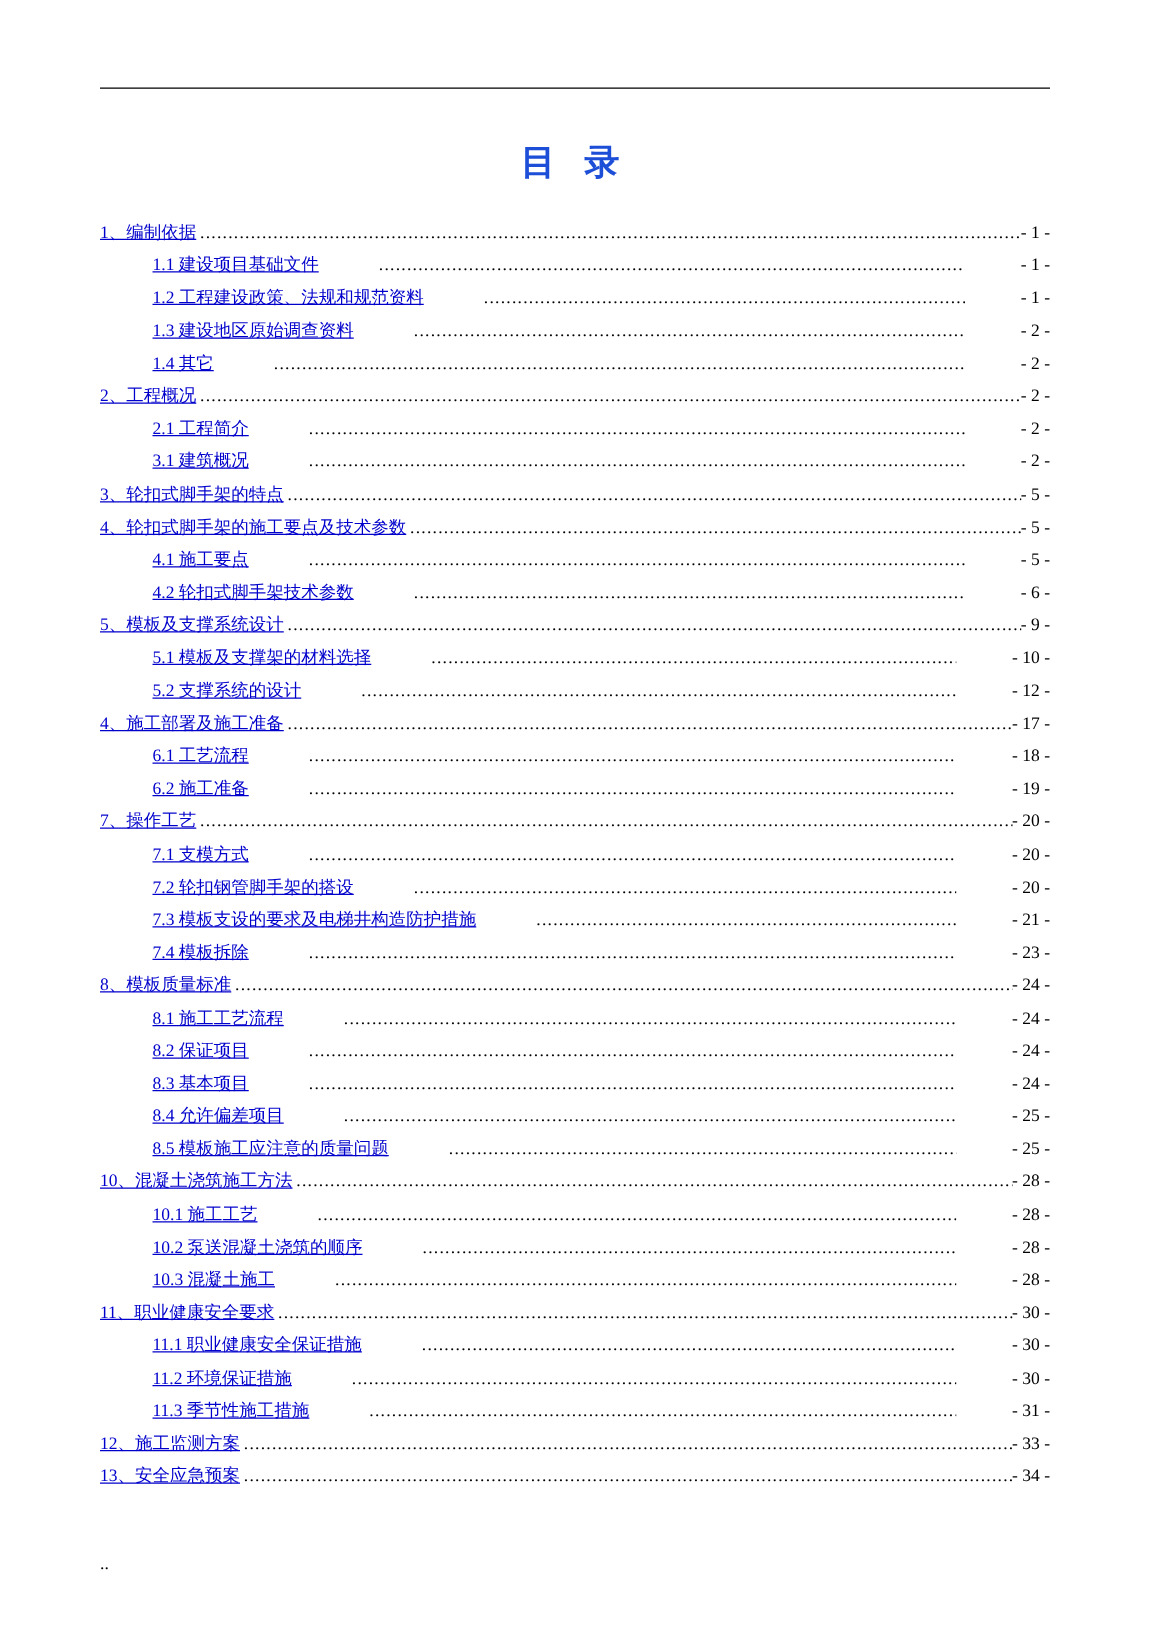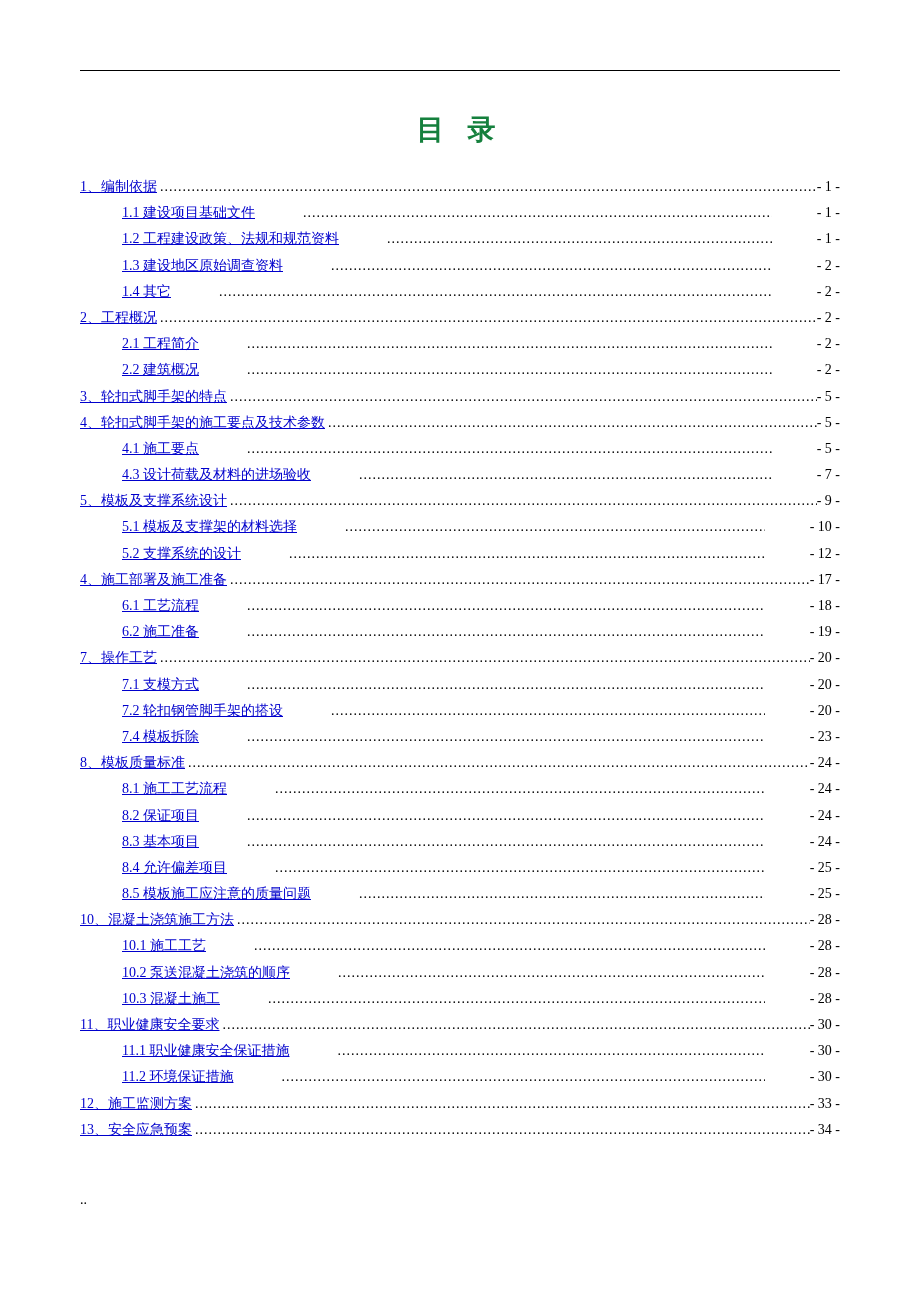--- a/index.html
+++ b/index.html
@@ -13,21 +13,21 @@
     .top-line {
       border-top: 1px solid #000;
       margin-bottom: 40px;
     }
     h1 {
       text-align: center;
       font-size: 28px;
       font-weight: bold;
       letter-spacing: 8px;
       margin: 0 0 25px 0;
-      color: #15803d;
+      color: #1d4ed8;
     }
     .toc {
       font-size: 14px;
     }
     .toc-entry {
       display: flex;
       align-items: baseline;
       white-space: nowrap;
       line-height: 1.8;
       margin-bottom: 1px;
@@ -102,43 +102,43 @@
       <a class="toc-link" href="#">2、工程概况</a>
       <span class="toc-dots"></span>
       <span class="toc-page">- 2 -</span>
     </div>
     <div class="toc-entry level-2">
       <a class="toc-link" href="#">2.1 工程简介</a>
       <span class="toc-dots"></span>
       <span class="toc-page">- 2 -</span>
     </div>
     <div class="toc-entry level-2">
-      <a class="toc-link" href="#">2.2 建筑概况</a>
+      <a class="toc-link" href="#">3.1 建筑概况</a>
       <span class="toc-dots"></span>
       <span class="toc-page">- 2 -</span>
     </div>
     <div class="toc-entry level-1">
       <a class="toc-link" href="#">3、轮扣式脚手架的特点</a>
       <span class="toc-dots"></span>
       <span class="toc-page">- 5 -</span>
     </div>
     <div class="toc-entry level-1">
       <a class="toc-link" href="#">4、轮扣式脚手架的施工要点及技术参数</a>
       <span class="toc-dots"></span>
       <span class="toc-page">- 5 -</span>
     </div>
     <div class="toc-entry level-2">
       <a class="toc-link" href="#">4.1 施工要点</a>
       <span class="toc-dots"></span>
       <span class="toc-page">- 5 -</span>
     </div>
     <div class="toc-entry level-2">
-      <a class="toc-link" href="#">4.3 设计荷载及材料的进场验收</a>
-      <span class="toc-dots"></span>
-      <span class="toc-page">- 7 -</span>
+      <a class="toc-link" href="#">4.2 轮扣式脚手架技术参数</a>
+      <span class="toc-dots"></span>
+      <span class="toc-page">- 6 -</span>
     </div>
     <div class="toc-entry level-1">
       <a class="toc-link" href="#">5、模板及支撑系统设计</a>
       <span class="toc-dots"></span>
       <span class="toc-page">- 9 -</span>
     </div>
     <div class="toc-entry level-2">
       <a class="toc-link" href="#">5.1 模板及支撑架的材料选择</a>
       <span class="toc-dots"></span>
       <span class="toc-page">- 10 -</span>
@@ -172,20 +172,25 @@
       <a class="toc-link" href="#">7.1 支模方式</a>
       <span class="toc-dots"></span>
       <span class="toc-page">- 20 -</span>
     </div>
     <div class="toc-entry level-2">
       <a class="toc-link" href="#">7.2 轮扣钢管脚手架的搭设</a>
       <span class="toc-dots"></span>
       <span class="toc-page">- 20 -</span>
     </div>
     <div class="toc-entry level-2">
+      <a class="toc-link" href="#">7.3 模板支设的要求及电梯井构造防护措施</a>
+      <span class="toc-dots"></span>
+      <span class="toc-page">- 21 -</span>
+    </div>
+    <div class="toc-entry level-2">
       <a class="toc-link" href="#">7.4 模板拆除</a>
       <span class="toc-dots"></span>
       <span class="toc-page">- 23 -</span>
     </div>
     <div class="toc-entry level-1">
       <a class="toc-link" href="#">8、模板质量标准</a>
       <span class="toc-dots"></span>
       <span class="toc-page">- 24 -</span>
     </div>
     <div class="toc-entry level-2">
@@ -241,20 +246,25 @@
     <div class="toc-entry level-2">
       <a class="toc-link" href="#">11.1 职业健康安全保证措施</a>
       <span class="toc-dots"></span>
       <span class="toc-page">- 30 -</span>
     </div>
     <div class="toc-entry level-2">
       <a class="toc-link" href="#">11.2 环境保证措施</a>
       <span class="toc-dots"></span>
       <span class="toc-page">- 30 -</span>
     </div>
+    <div class="toc-entry level-2">
+      <a class="toc-link" href="#">11.3 季节性施工措施</a>
+      <span class="toc-dots"></span>
+      <span class="toc-page">- 31 -</span>
+    </div>
     <div class="toc-entry level-1">
       <a class="toc-link" href="#">12、施工监测方案</a>
       <span class="toc-dots"></span>
       <span class="toc-page">- 33 -</span>
     </div>
     <div class="toc-entry level-1">
       <a class="toc-link" href="#">13、安全应急预案</a>
       <span class="toc-dots"></span>
       <span class="toc-page">- 34 -</span>
     </div>

